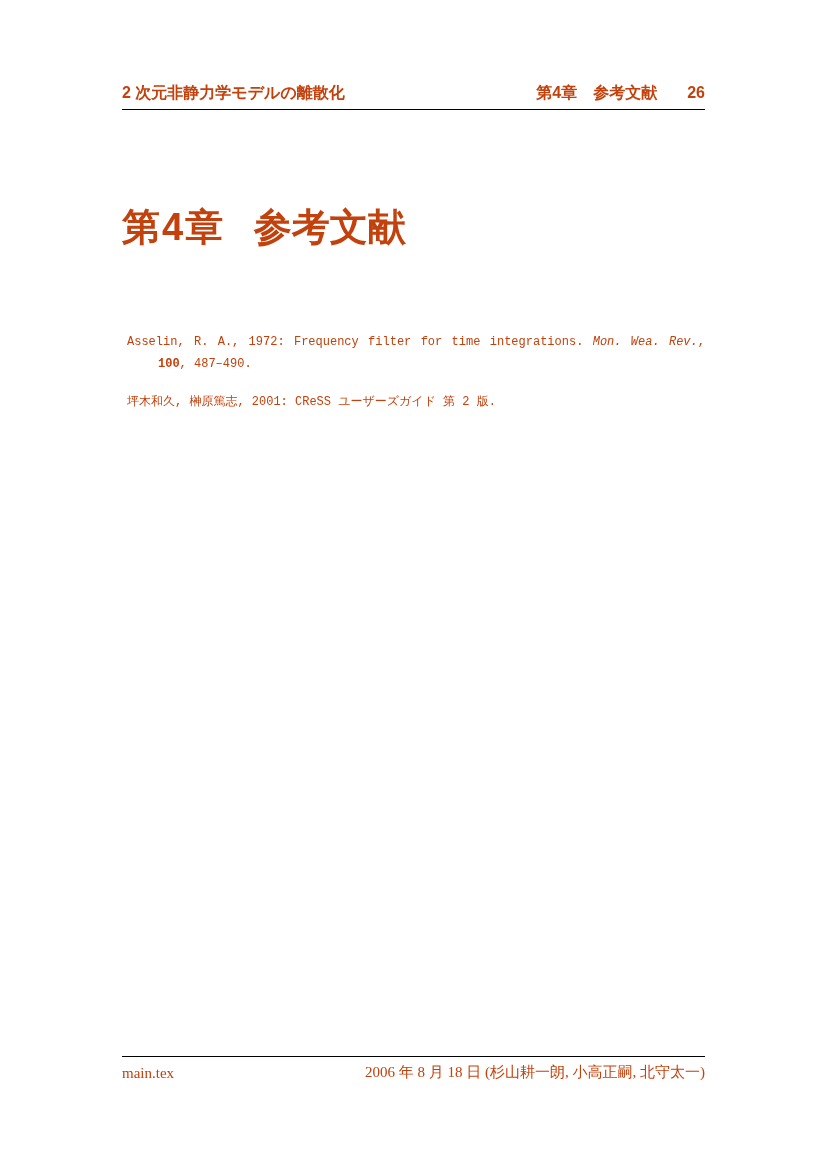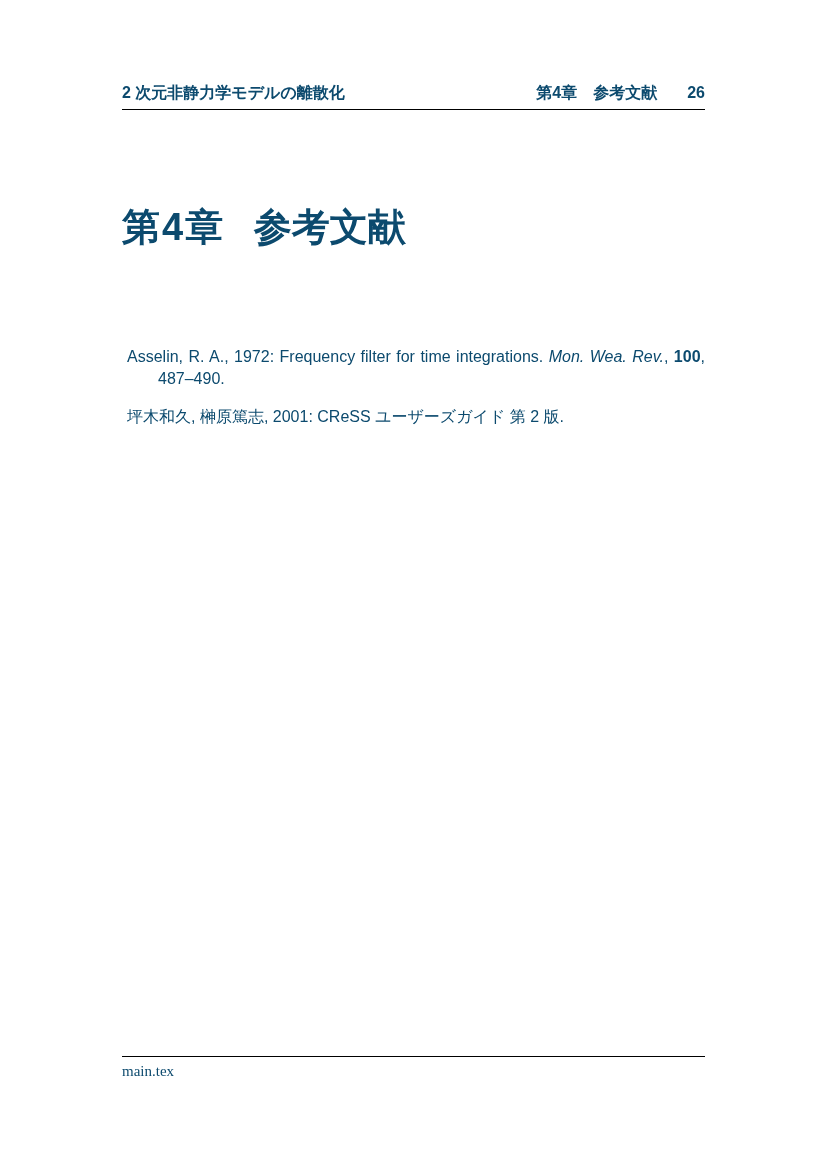--- a/index.html
+++ b/index.html
@@ -5,21 +5,21 @@
   html, body {
     margin: 0;
     padding: 0;
     background: #ffffff;
   }
   .page {
     position: relative;
     width: 826px;
     height: 1169px;
     background: #ffffff;
-    color: #0c4a6e;
+    color: #c2410c;
     overflow: hidden;
   }
 
   
   .header {
     position: absolute;
     left: 122px;
     top: 83px;
     width: 583px;
     display: flex;
@@ -62,25 +62,24 @@
   }
   .chapter-label { letter-spacing: 2px; }
   .title-text { margin-left: 18px; }
 
   
   .references {
     position: absolute;
     left: 127px;
     top: 331px;
     width: 578px;
-    font-family: Liberation Sans, sans-serif;
-    font-size: 16px;
+    font-family: Liberation Mono, monospace;
+    font-size: 12px;
     line-height: 22px;
     text-align: justify;
-    margin-top: 15px;
   }
   .reference {
     padding-left: 31px;
     text-indent: -31px;
     margin: 0 0 16px 0;
   }
   .seg-i { font-style: italic; }
   .seg-b { font-weight: bold; }
 
   
@@ -124,15 +123,16 @@
   </h1>
 
   <div class="references">
       <div class="reference"><span class="seg-n">Asselin, R. A., 1972: Frequency filter for time integrations. </span><span class="seg-i">Mon. Wea. Rev.</span><span class="seg-n">, </span><span class="seg-b">100</span><span class="seg-n">, 487–490.</span></div>
       <div class="reference"><span class="seg-n">坪木和久, 榊原篤志, 2001: CReSS ユーザーズガイド 第 2 版.</span><br></div>
     </div>
 
   <div class="footer-rule"></div>
   <div class="footer">
     <span>main.tex</span>
+    <span>2006 年 8 月 18 日 (杉山耕一朗, 小高正嗣, 北守太一)</span>
   </div>
 
 </div>
 
 </body></html>

